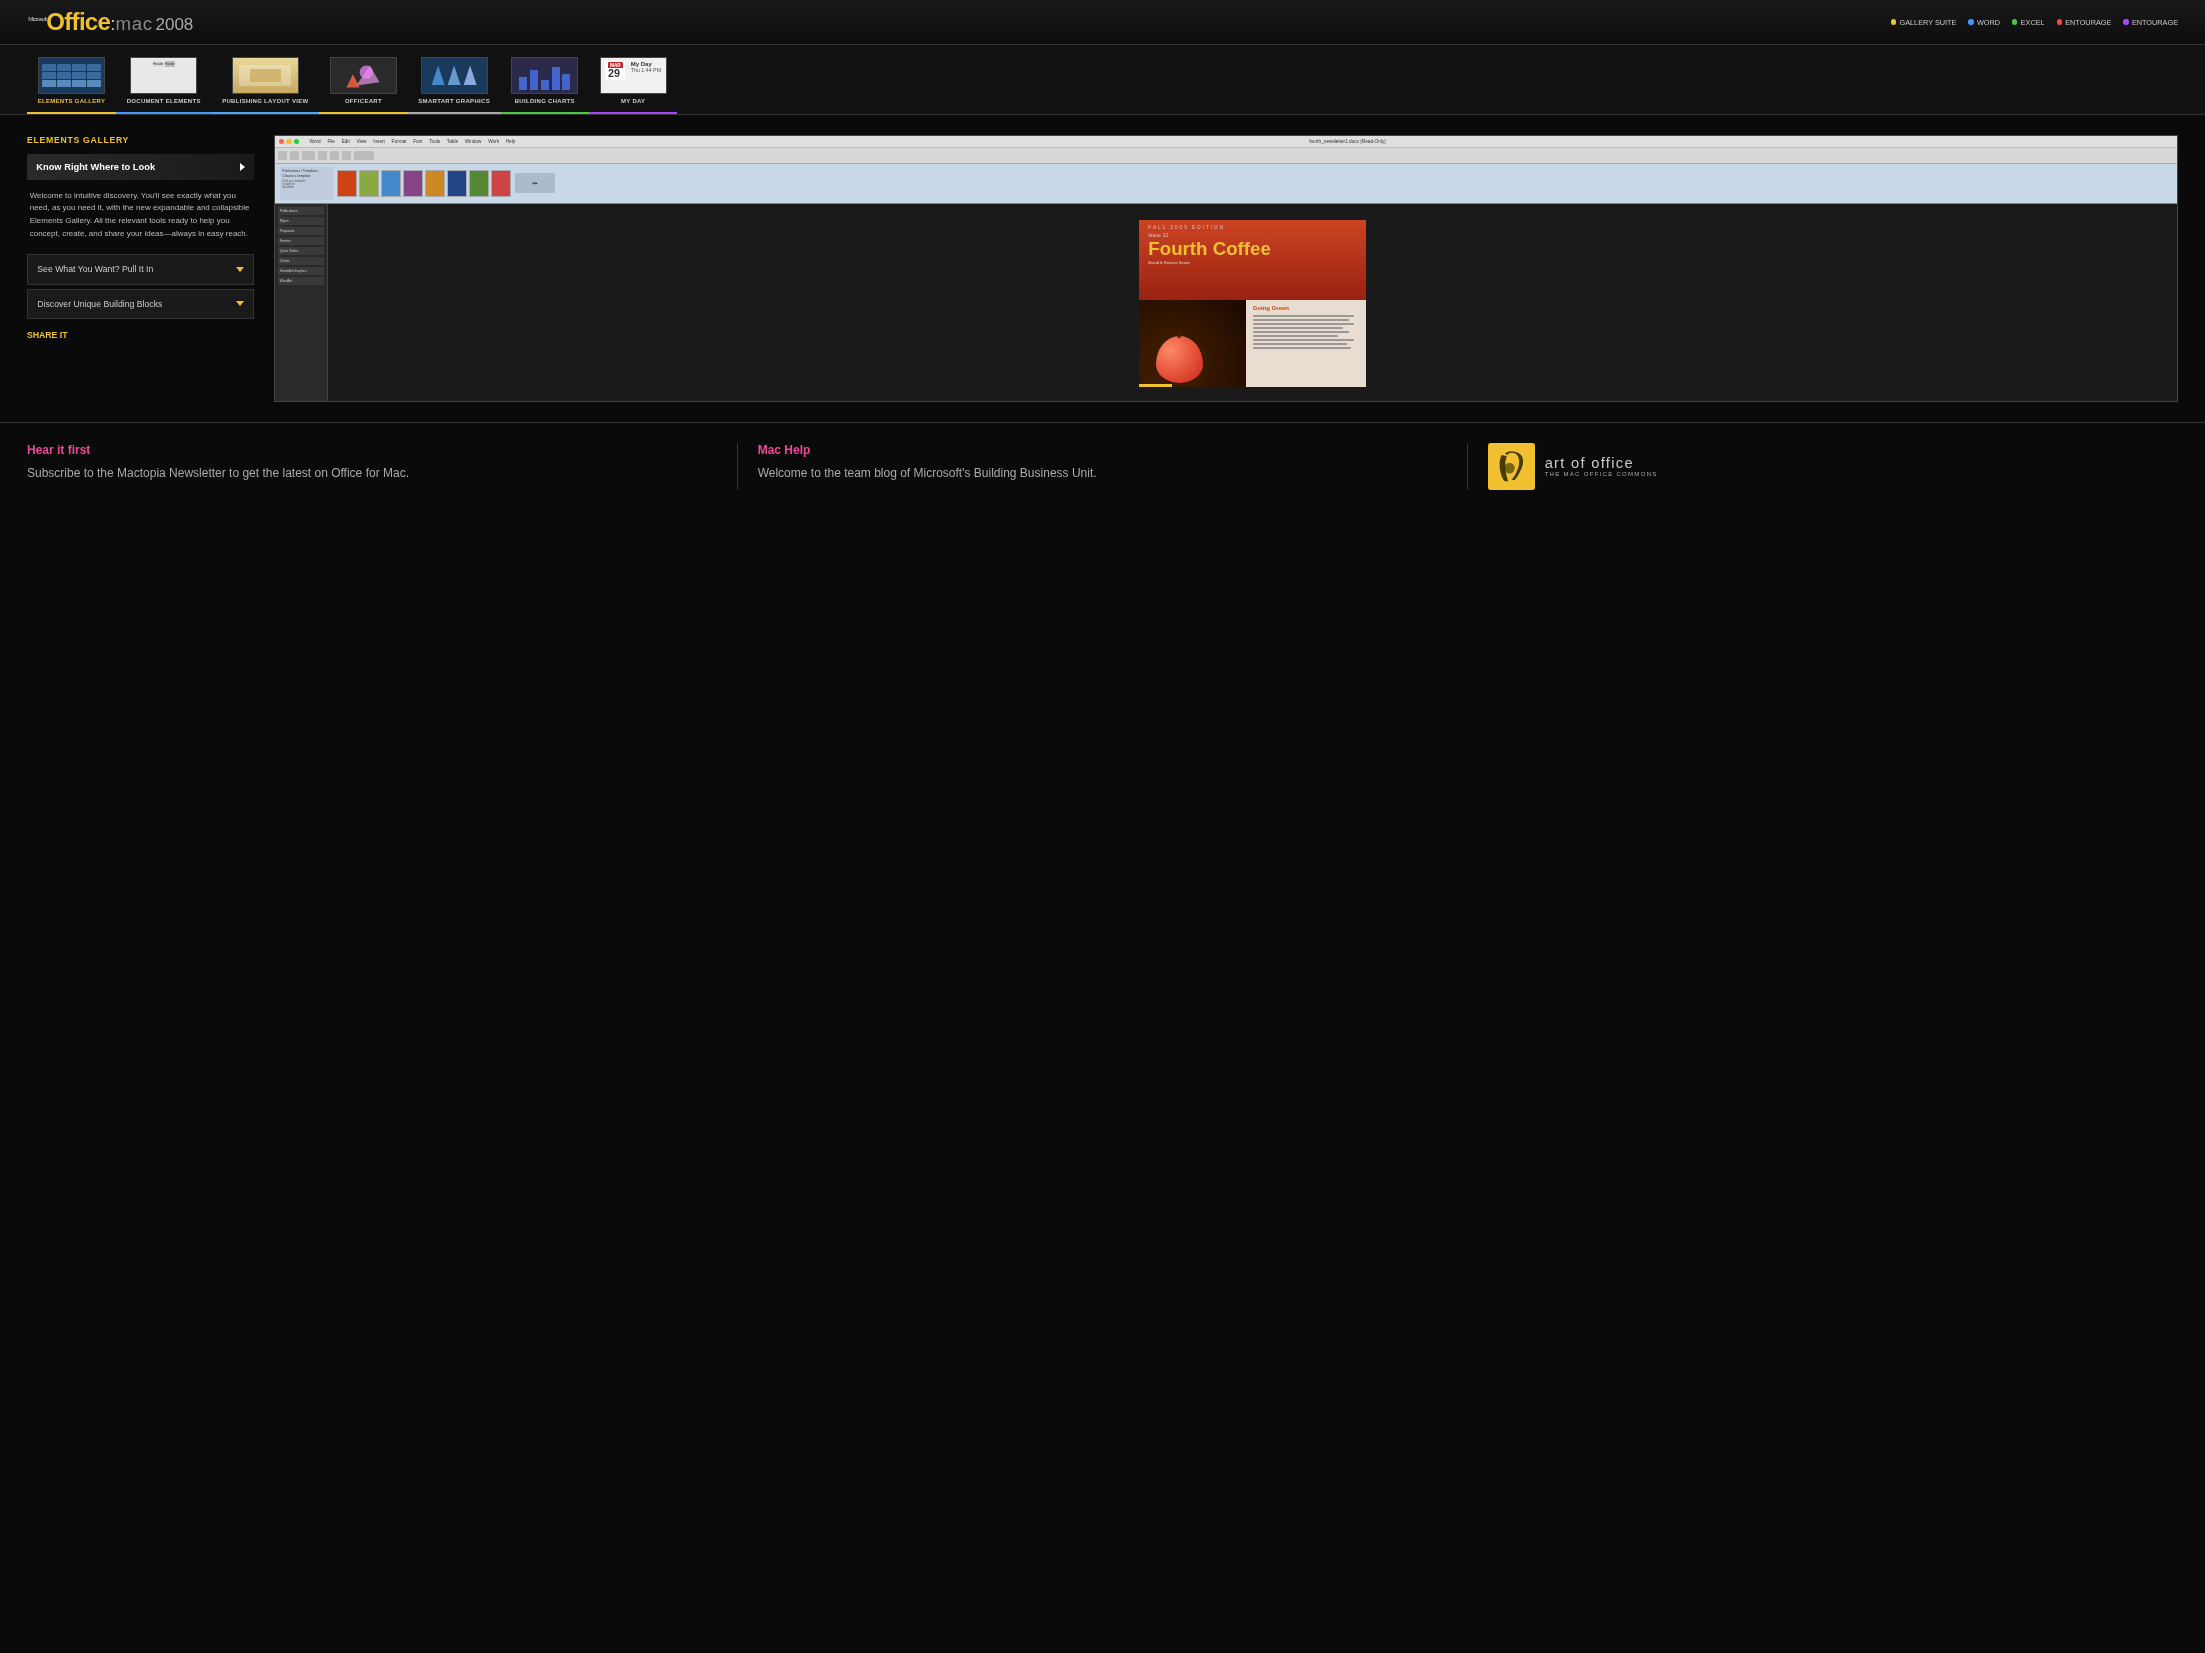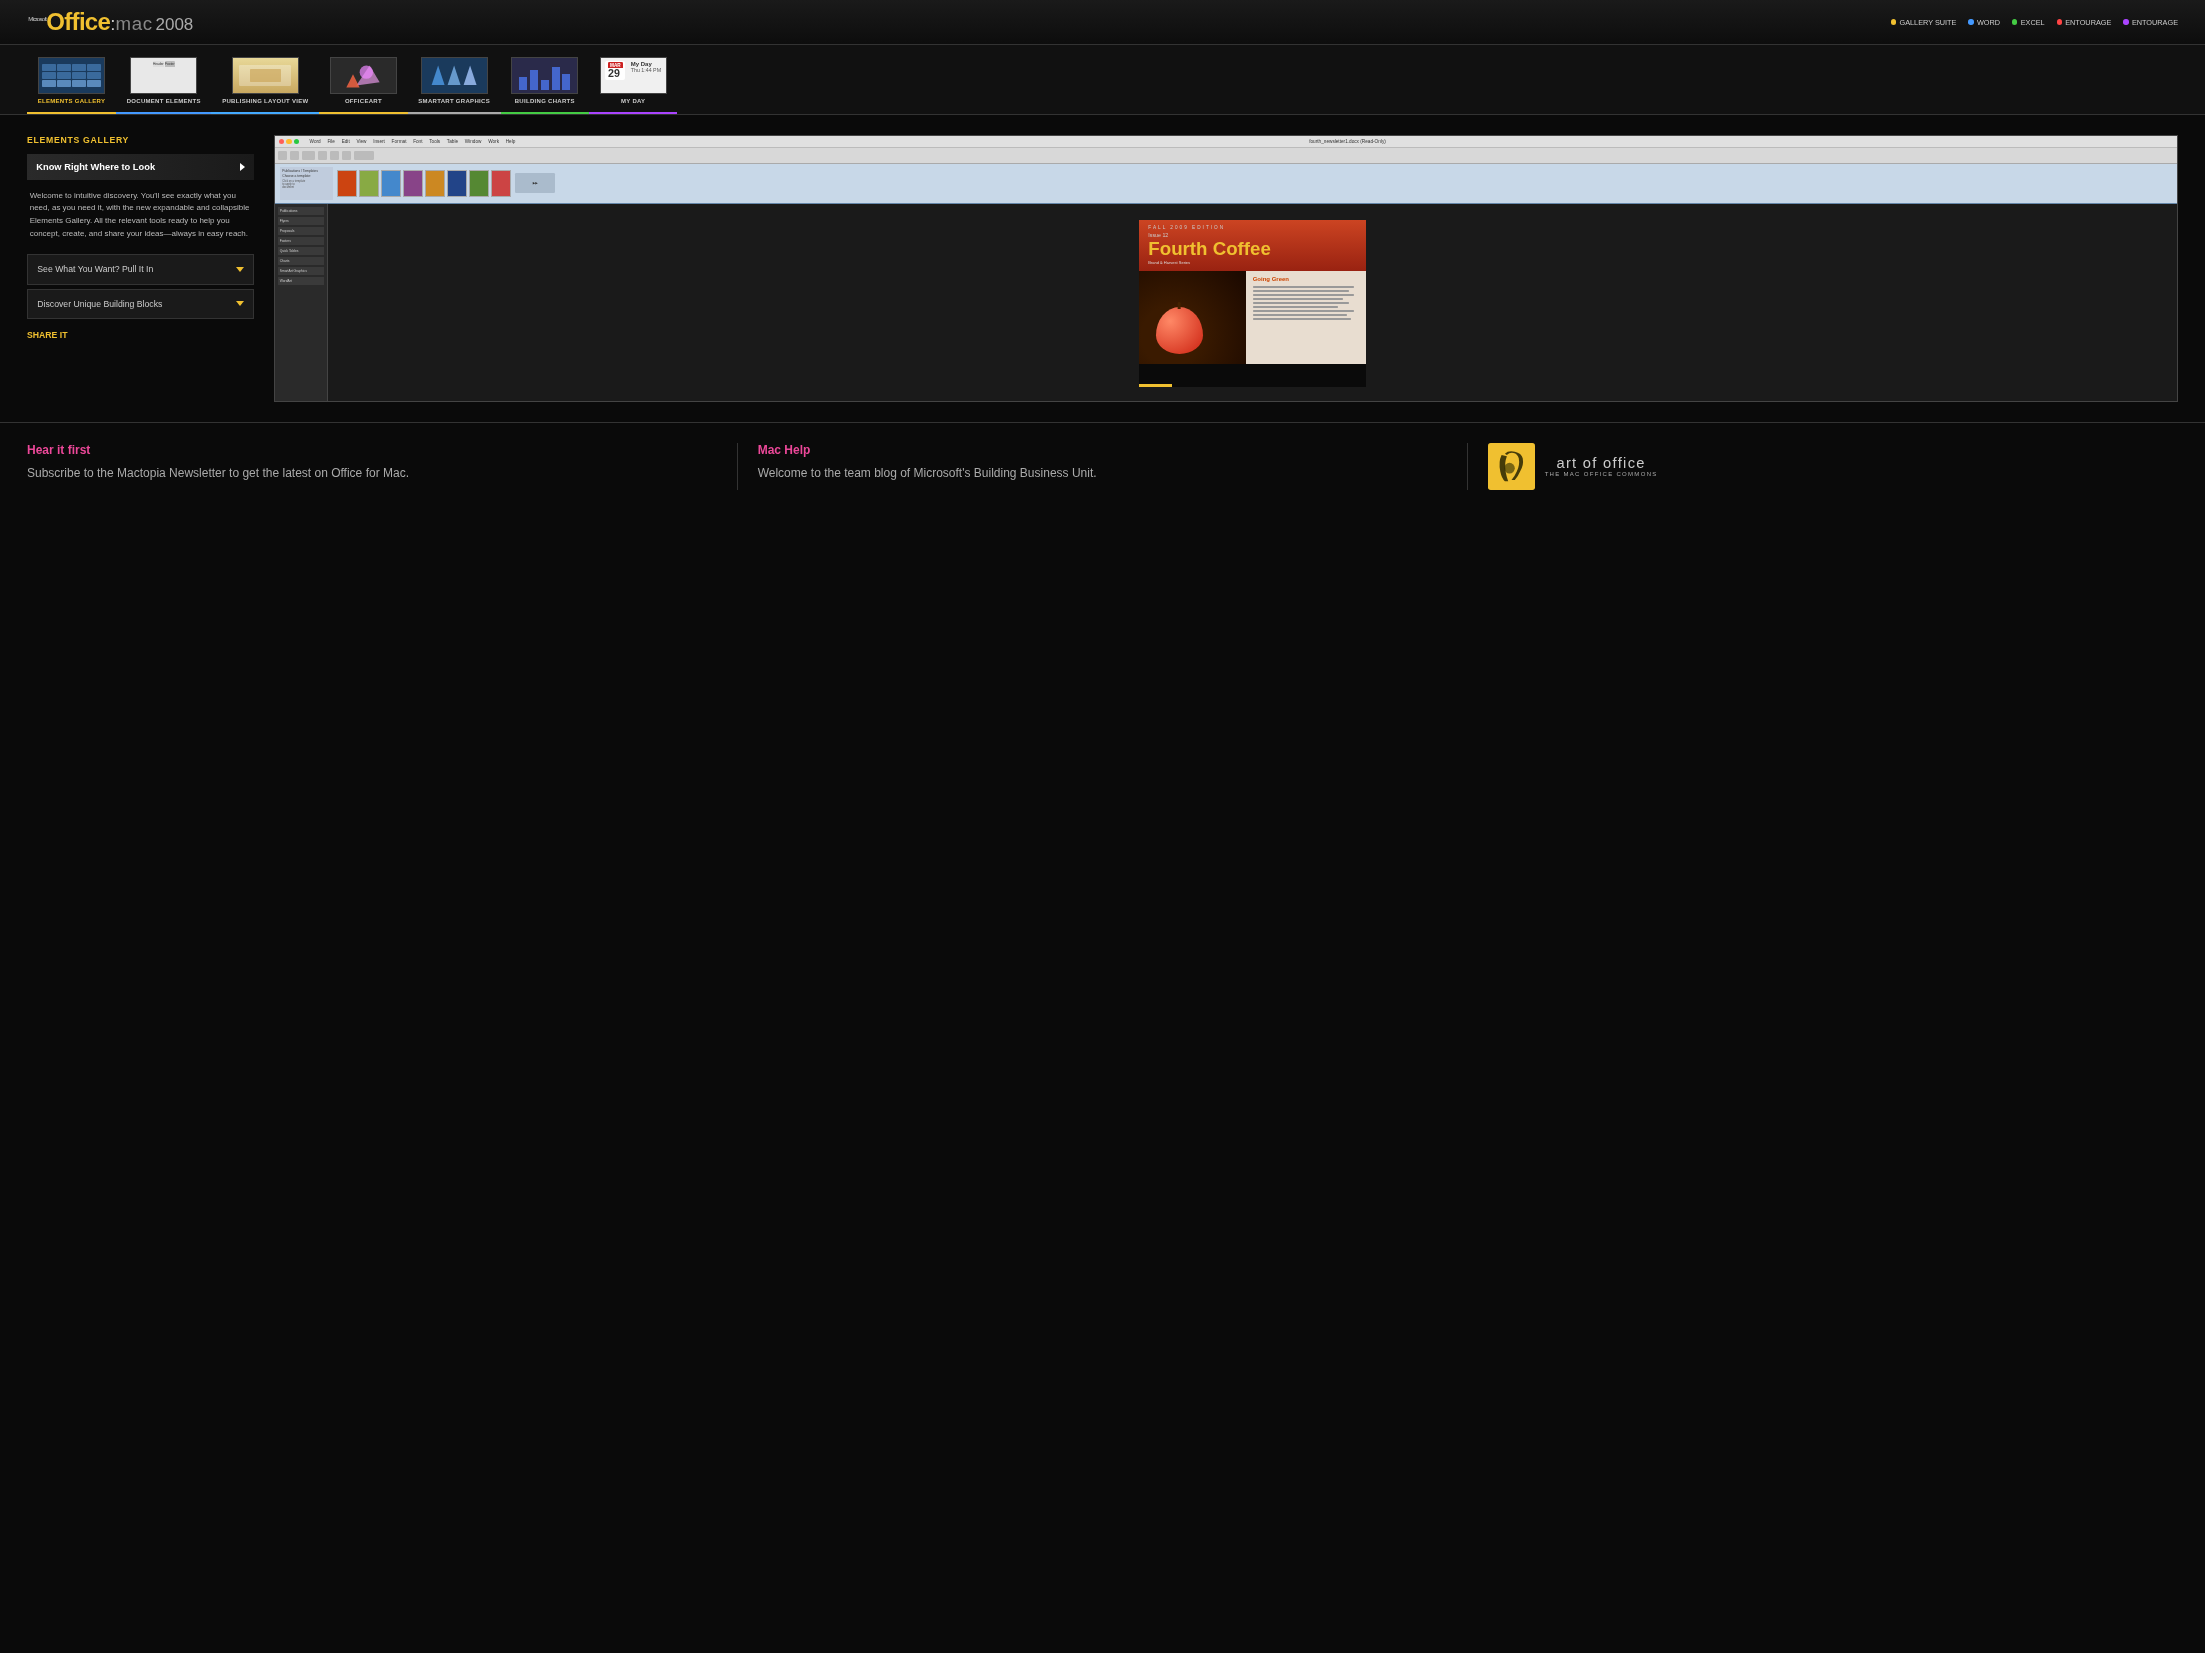--- a/index.html
+++ b/index.html
@@ -383,21 +383,20 @@
     .bottom-col {
       flex: 1;
       padding-right: 20px;
       border-right: 0.7px solid #333;
       margin-right: 20px;
     }
     .bottom-col:last-child {
       border-right: none;
       margin-right: 0;
       padding-right: 0;
-      text-align: center;
     }
     .bottom-col-title {
       font-size: 12px;
       font-weight: bold;
       color: #ec4899;
       margin-bottom: 6.7px;
     }
     .bottom-col-text {
       font-size: 12px;
       color: #aaa;
@@ -687,21 +686,21 @@
           <div class="ss-sidebar-item">Footers</div>
           <div class="ss-sidebar-item">Quick Tables</div>
           <div class="ss-sidebar-item">Charts</div>
           <div class="ss-sidebar-item">SmartArt Graphics</div>
           <div class="ss-sidebar-item">WordArt</div>
         </div>
         <div class="screenshot-document">
 
           <div style="position:relative;width:227px;height:167px;background:#0a0a0a;overflow:hidden;">
 
-            <div style="background:linear-gradient(180deg,#cc4422 0%,#992211 100%);height:51px;padding:5.3px 9.3px;position:relative;">
+            <div style="background:linear-gradient(180deg,#cc4422 0%,#992211 100%);height:80px;padding:5.3px 9.3px;position:relative;">
               <div style="font-size:4.7px;color:#ccc;letter-spacing:2px;margin-bottom:1.3px;">FALL 2009 EDITION</div>
               <div style="font-size:5.3px;color:#ccc;margin-bottom:2px;">Issue 12</div>
               <div style="font-size:18.7px;color:#f0c030;font-weight:bold;line-height:1;">Fourth Coffee</div>
               <div style="font-size:4px;color:#ddd;margin-top:2px;">Brand &amp; Harvest Series</div>
             </div>
 
             <div style="display:flex;height:93px;">
               <div style="width:107px;background:#1a0a00;position:relative;overflow:hidden;">
 
                 <div style="position:absolute;inset:0;background:radial-gradient(circle at 30% 70%, #3a1a00 30%, #1a0800 100%);"></div>

